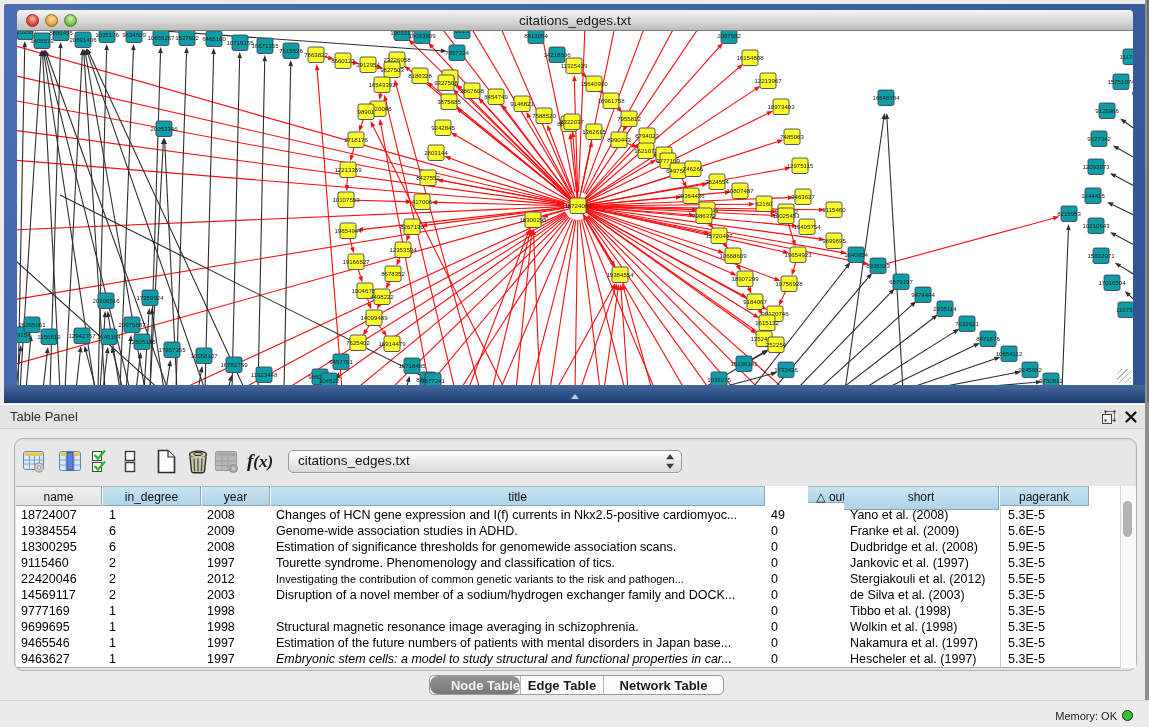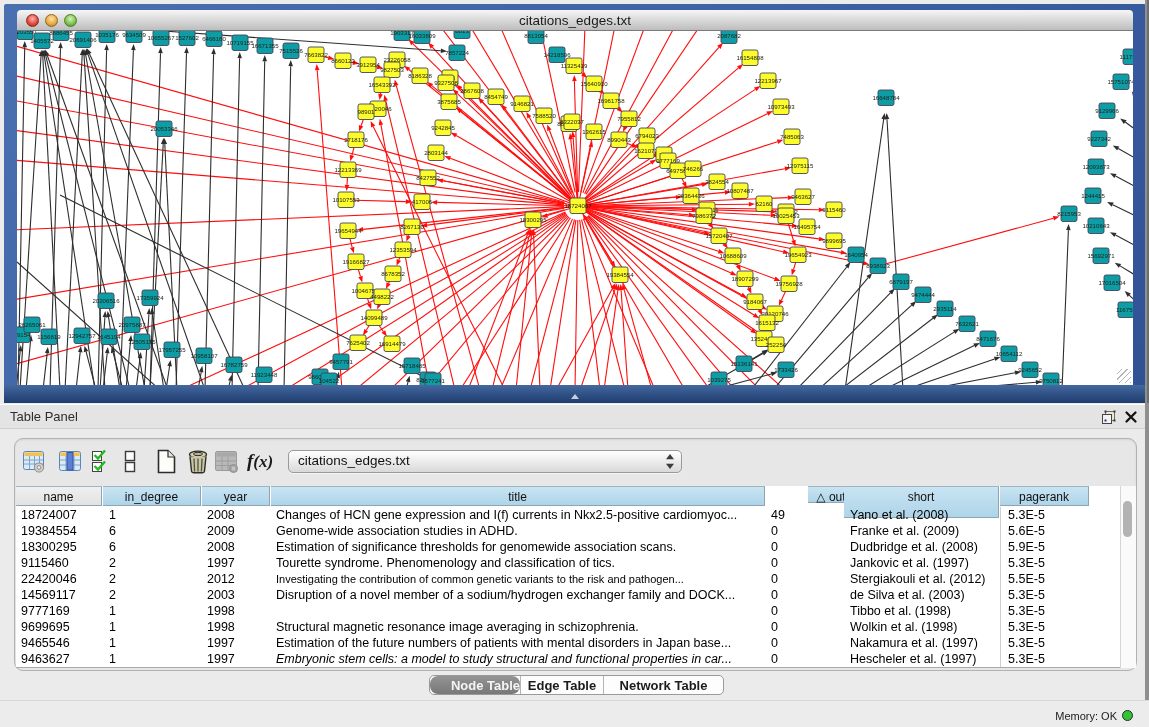--- a/index.html
+++ b/index.html
@@ -802,21 +802,21 @@
     <path d="M6 16 L10 10.8 H2 Z" fill="#3c3c3c"></path>
 </svg>
 
 <div style="position:absolute;left:16px;top:486px;width:1104px;height:182px;background:#fff;border-bottom:1px solid #a8a8a8">
 <div style="position:absolute;left:984px;top:21px;width:1px;height:160px;background:#cfcfcf"></div>
 <div style="position:absolute;left:0px;top:0;width:86px;height:20px;background:linear-gradient(#f0f0f0,#e2e2e2);border-right:1px solid #8fa6b2;border-top:1px solid #9fb5c0;border-bottom:1px solid #8fa6b2;text-align:center;line-height:20px;font-size:12px;color:#111">name</div>
     <div style="position:absolute;left:87px;top:0;width:98px;height:20px;background:linear-gradient(#c9e4f2,#aed4e9);border-right:1px solid #8fa6b2;border-top:1px solid #9fb5c0;border-bottom:1px solid #8fa6b2;text-align:center;line-height:20px;font-size:12px;color:#111">in_degree</div>
     <div style="position:absolute;left:186px;top:0;width:68px;height:20px;background:linear-gradient(#c9e4f2,#aed4e9);border-right:1px solid #8fa6b2;border-top:1px solid #9fb5c0;border-bottom:1px solid #8fa6b2;text-align:center;line-height:20px;font-size:12px;color:#111">year</div>
     <div style="position:absolute;left:255px;top:0;width:494px;height:20px;background:linear-gradient(#c9e4f2,#aed4e9);border-right:1px solid #8fa6b2;border-top:1px solid #9fb5c0;border-bottom:1px solid #8fa6b2;text-align:center;line-height:20px;font-size:12px;color:#111">title</div>
     <div style="position:absolute;left:792px;top:0;width:77px;height:17px;background:linear-gradient(#c9e4f2,#aed4e9);border-right:1px solid #8fa6b2;border-top:1px solid #9fb5c0;border-bottom:1px solid #8fa6b2;text-align:center;line-height:20px;font-size:12px;color:#111">△ out_de...</div>
-    <div style="position:absolute;left:828px;top:0;width:155px;height:32px;background:linear-gradient(#c9e4f2,#aed4e9);border-right:1px solid #8fa6b2;border-top:1px solid #9fb5c0;border-bottom:1px solid #8fa6b2;text-align:center;line-height:20px;font-size:12px;color:#111">short</div>
+    <div style="position:absolute;left:828px;top:0;width:155px;height:24px;background:linear-gradient(#c9e4f2,#aed4e9);border-right:1px solid #8fa6b2;border-top:1px solid #9fb5c0;border-bottom:1px solid #8fa6b2;text-align:center;line-height:20px;font-size:12px;color:#111">short</div>
     <div style="position:absolute;left:984px;top:0;width:89px;height:20px;background:linear-gradient(#c9e4f2,#aed4e9);border-right:1px solid #8fa6b2;border-top:1px solid #9fb5c0;border-bottom:1px solid #8fa6b2;text-align:center;line-height:20px;font-size:12px;color:#111">pagerank</div>
 <div style="position:absolute;left:0px;top:21px;width:86px;height:16px;font-size:12.5px;line-height:16px;color:#000;white-space:nowrap;overflow:hidden;padding-left:5px;width:81px;">18724007</div>
     <div style="position:absolute;left:87px;top:21px;width:98px;height:16px;font-size:12.5px;line-height:16px;color:#000;white-space:nowrap;overflow:hidden;padding-left:6px;width:92px;">1</div>
     <div style="position:absolute;left:186px;top:21px;width:68px;height:16px;font-size:12.5px;line-height:16px;color:#000;white-space:nowrap;overflow:hidden;padding-left:5px;width:63px;">2008</div>
     <div style="position:absolute;left:255px;top:21px;width:494px;height:16px;font-size:12.5px;line-height:16px;color:#000;white-space:nowrap;overflow:hidden;padding-left:5px;width:489px;">Changes of HCN gene expression and I(f) currents in Nkx2.5-positive cardiomyoc...</div>
     <div style="position:absolute;left:750px;top:21px;width:77px;height:16px;font-size:12.5px;line-height:16px;color:#000;white-space:nowrap;overflow:hidden;padding-left:5px;width:72px;">49</div>
     <div style="position:absolute;left:828px;top:21px;width:155px;height:16px;font-size:12.5px;line-height:16px;color:#000;white-space:nowrap;overflow:hidden;padding-left:6px;width:149px;">Yano et al. (2008)</div>
     <div style="position:absolute;left:984px;top:21px;width:89px;height:16px;font-size:12.5px;line-height:16px;color:#000;white-space:nowrap;overflow:hidden;padding-left:8px;width:81px;">5.3E-5</div>
     <div style="position:absolute;left:0px;top:37px;width:86px;height:16px;font-size:12.5px;line-height:16px;color:#000;white-space:nowrap;overflow:hidden;padding-left:5px;width:81px;">19384554</div>
     <div style="position:absolute;left:87px;top:37px;width:98px;height:16px;font-size:12.5px;line-height:16px;color:#000;white-space:nowrap;overflow:hidden;padding-left:6px;width:92px;">6</div>

